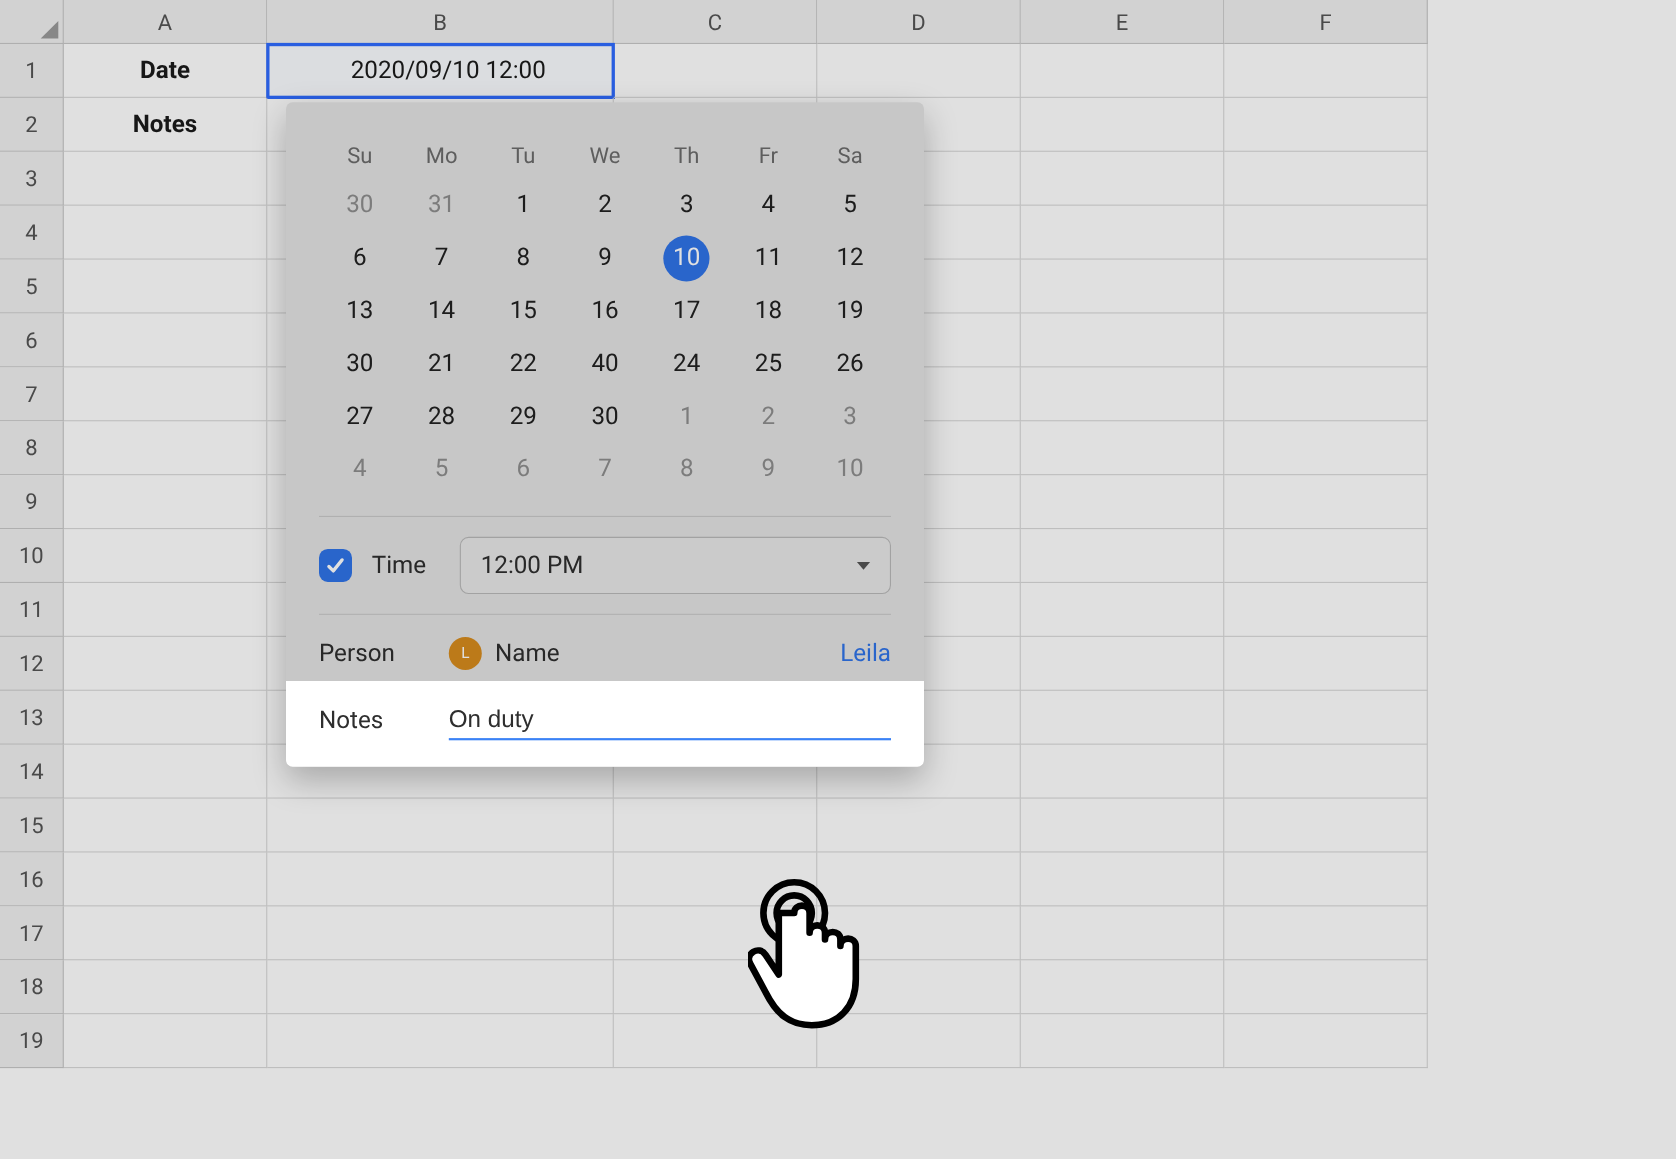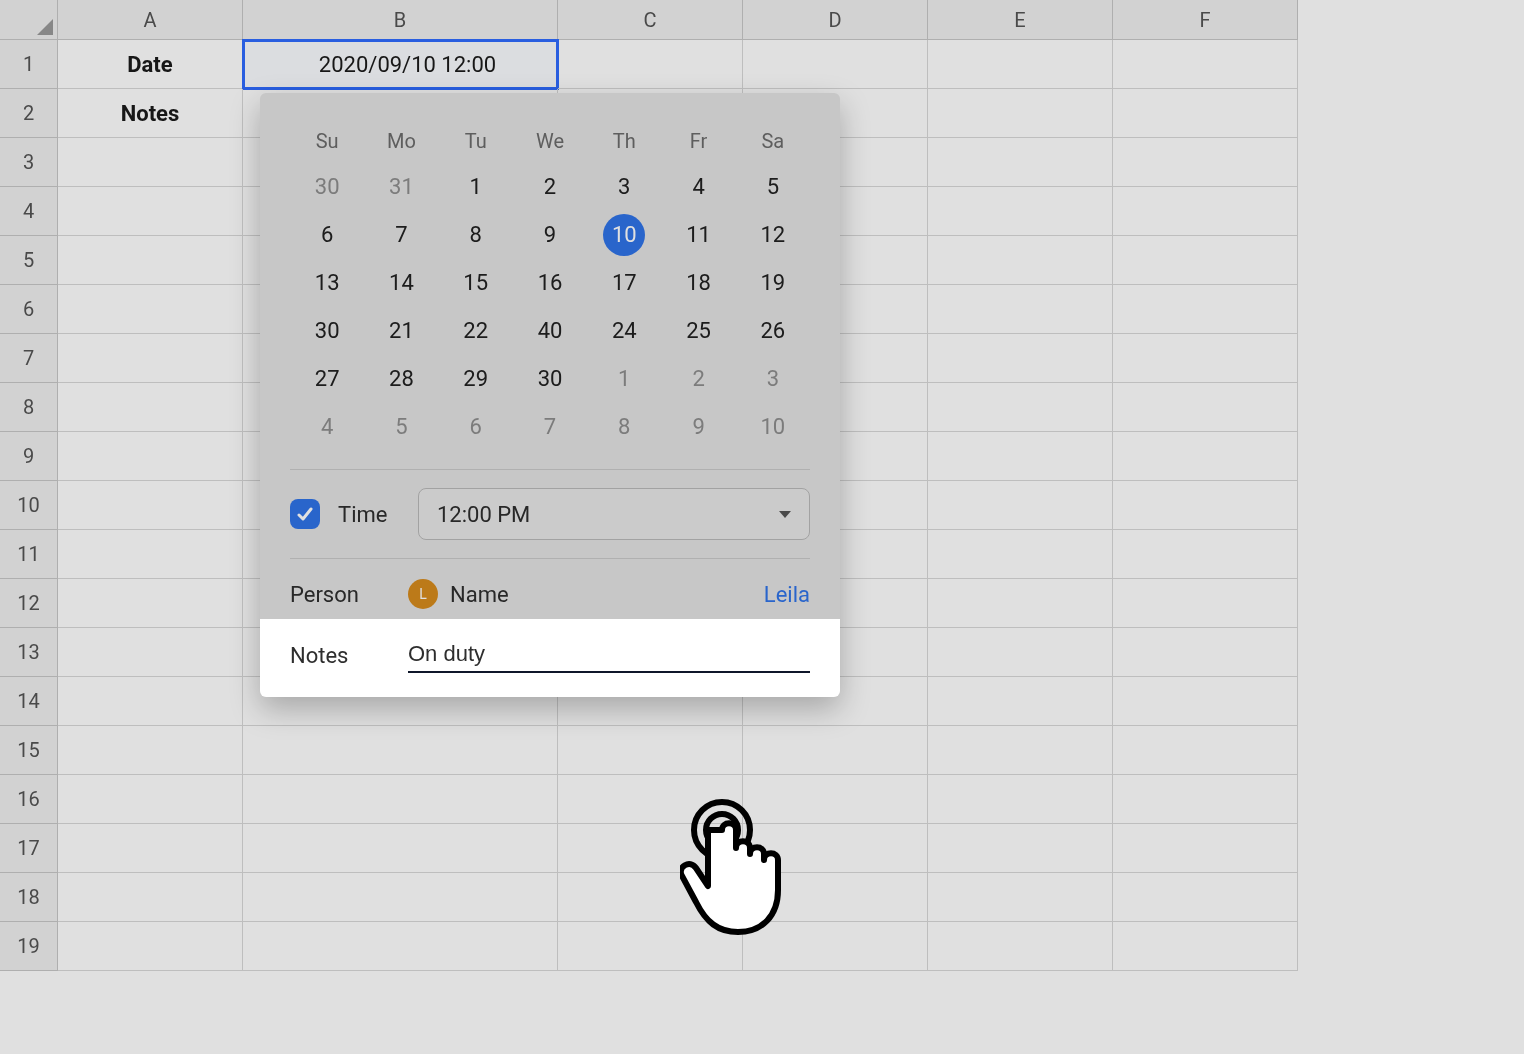--- a/index.html
+++ b/index.html
@@ -46,21 +46,21 @@
   .dropdown .caret{width:0;height:0;border-left:6px solid transparent;border-right:6px solid transparent;border-top:7px solid #555;}
 
   .personrow{display:flex;align-items:center;margin:20px 0 10px 0;}
   .plabel{font-size:22px;color:#2e2e2e;width:118px;}
   .avatar{width:30px;height:30px;border-radius:50%;background:#d78b1d;color:#fff;font-size:14px;display:flex;align-items:center;justify-content:center;margin-right:12px;}
   .pname{font-size:22px;color:#2e2e2e;flex:1;}
   .editlink{font-size:22px;color:#2f73e8;cursor:pointer;}
 
   .notesrow{display:flex;align-items:center;margin:10px -30px 0 -30px;padding:18px 30px 24px 30px;background:#fff;border-radius:0 0 6px 6px;position:relative;z-index:50;}
   .nlabel{font-size:22px;color:#2e2e2e;width:118px;}
-  .ninput{flex:1;font-size:22px;color:#2e2e2e;border:none;border-bottom:2px solid #0f172a;background:transparent;outline:none;padding:4px 0;}
+  .ninput{flex:1;font-size:22px;color:#2e2e2e;border:none;border-bottom:2px solid #3b82f6;background:transparent;outline:none;padding:4px 0;}
 
   
   .tap{position:absolute;z-index:60;width:160px;height:160px;pointer-events:none;}
   .tap svg{width:100%;height:100%;}
 </style>
 </head>
 <body>
 
 <div class="sheet">
   <div class="col-headers" id="col-headers">

